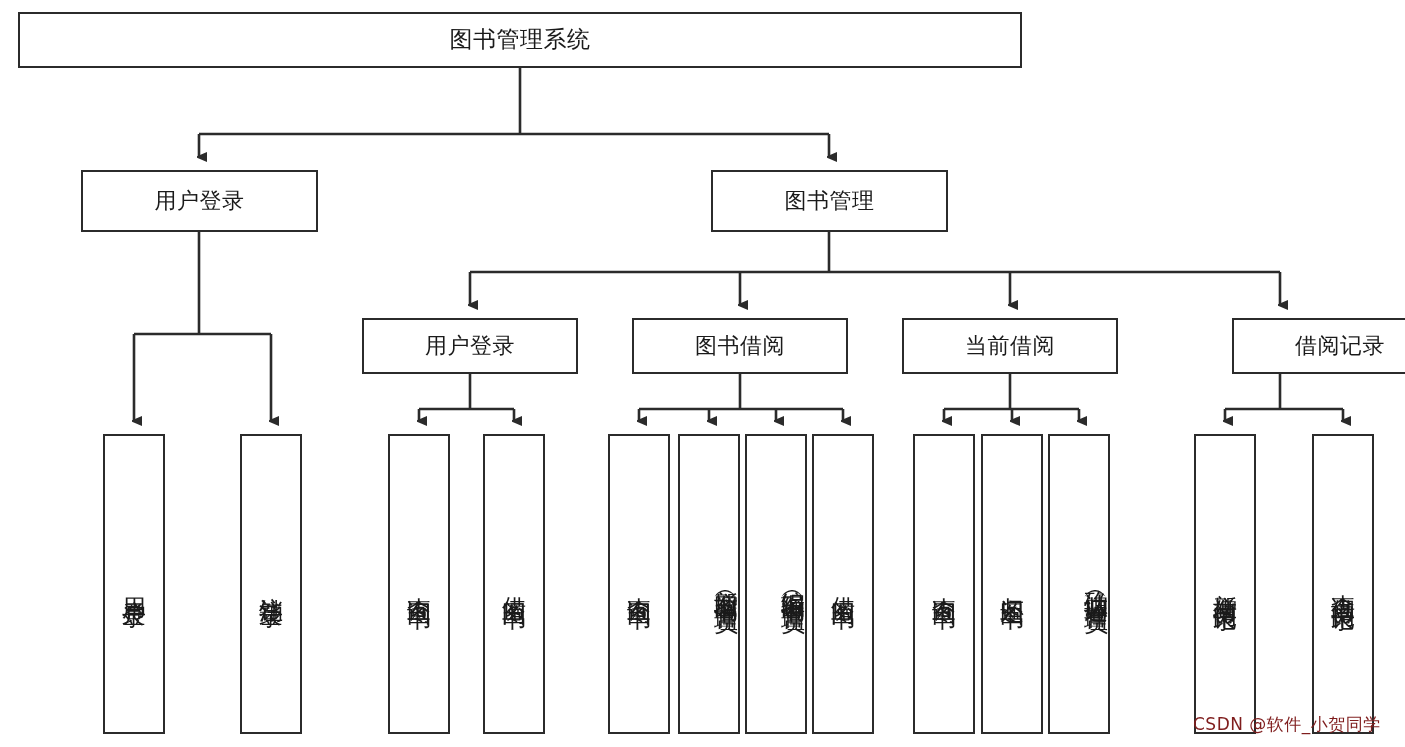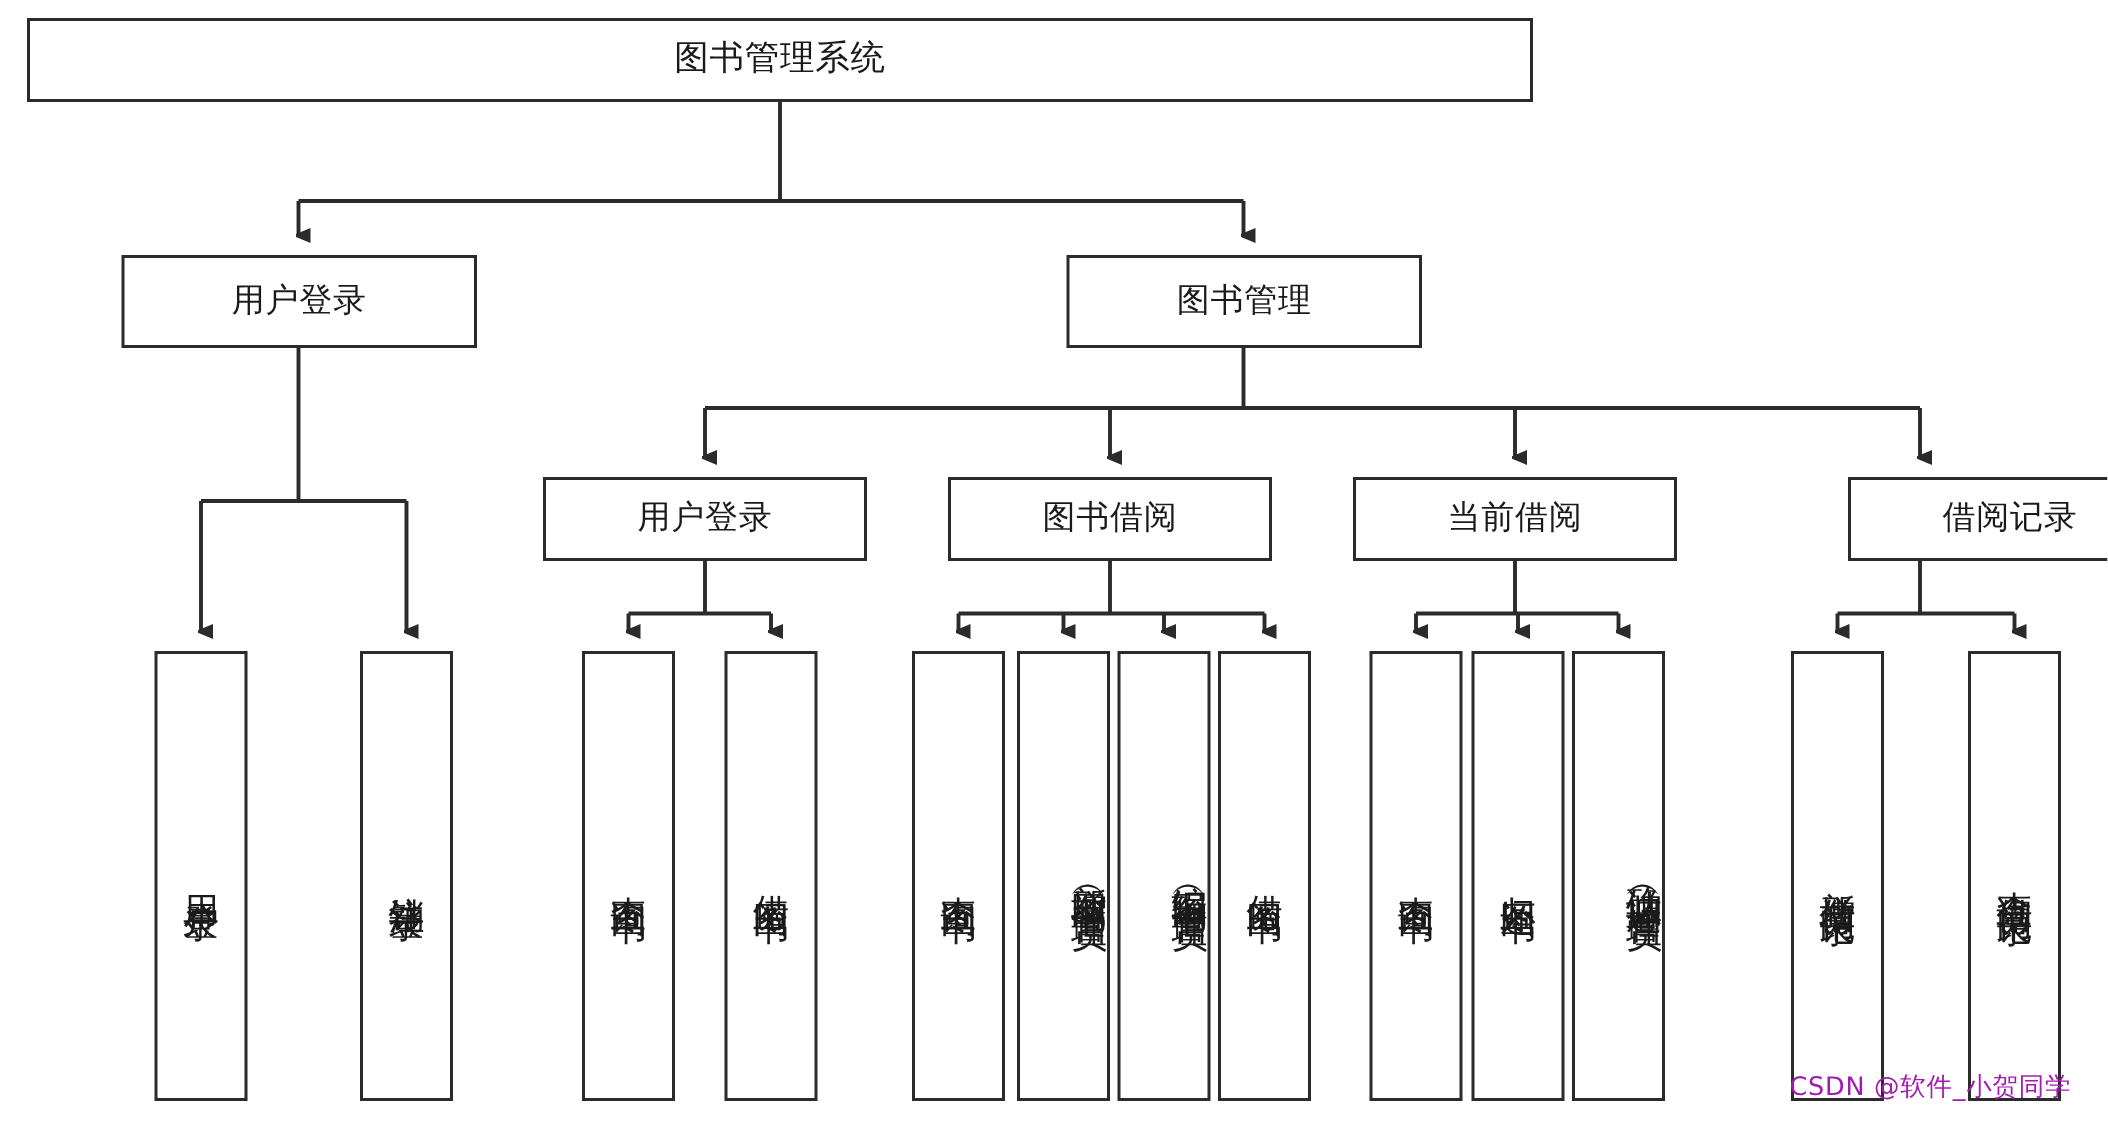--- a/index.html
+++ b/index.html
@@ -64,21 +64,21 @@
     text-align: center;
   }
   .node.v.toptext {
     align-items: flex-start;
   }
   .watermark {
     position: absolute;
     left: 1193px;
     top: 713px;
     font-size: 17px;
-    color: #a21caf;
+    color: #7f1d1d;
     white-space: nowrap;
     letter-spacing: 0.5px;
   }
 </style>
 </head>
 <body>
 
 <div id="canvas">
 
   <svg class="edges" viewBox="0 0 1405 747" xmlns="http://www.w3.org/2000/svg">

